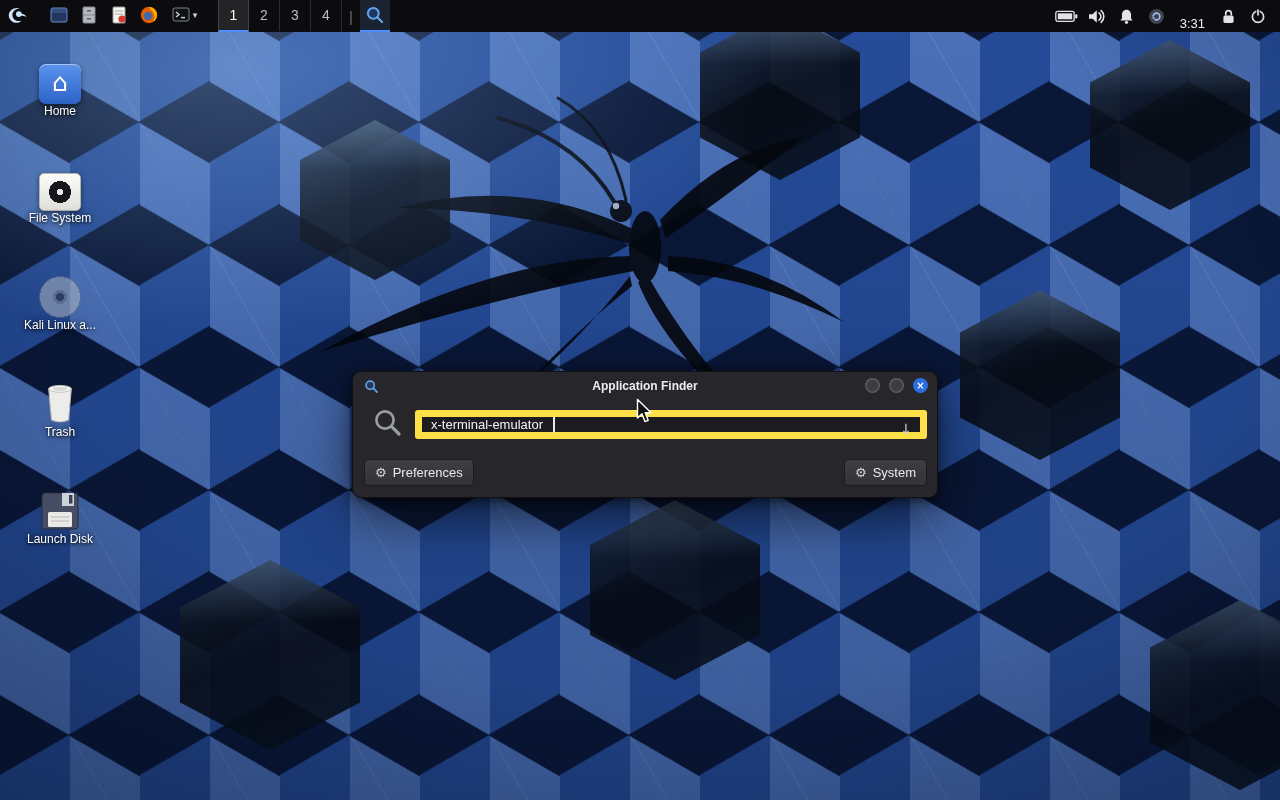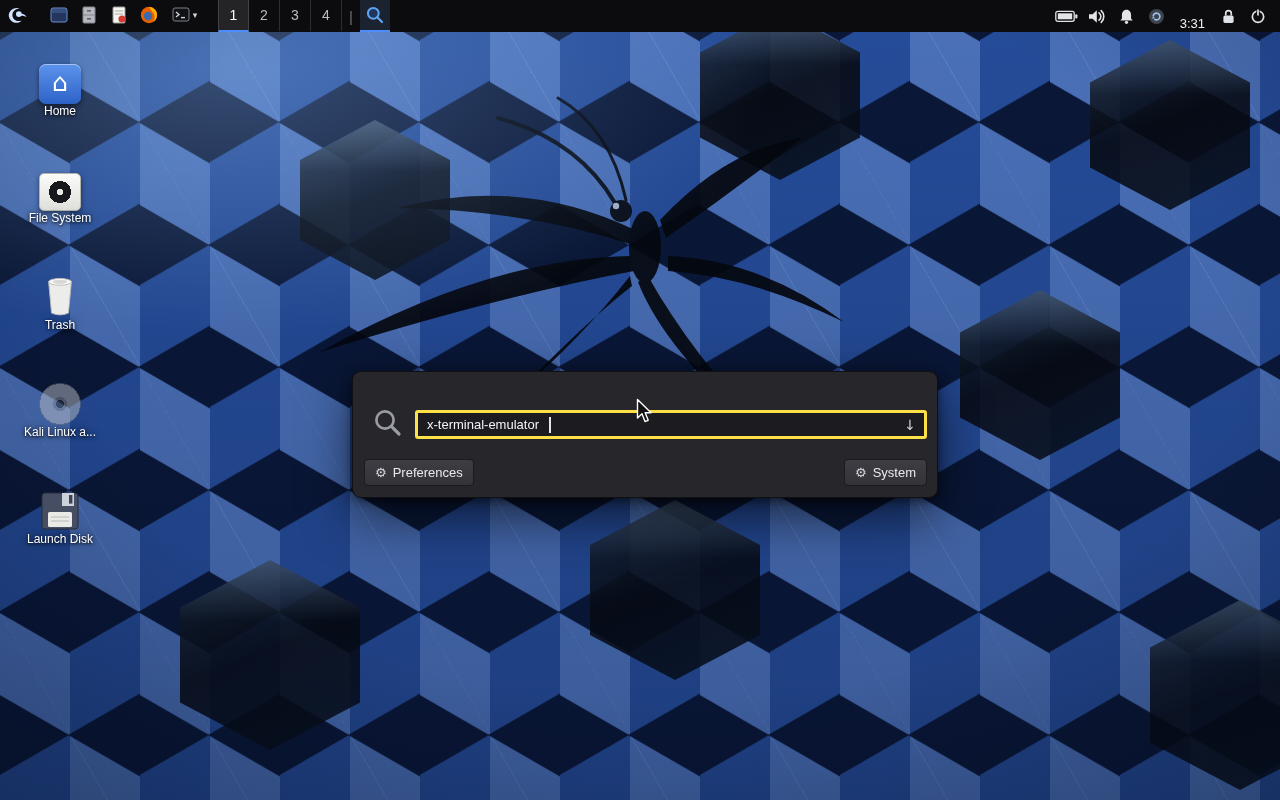--- a/index.html
+++ b/index.html
@@ -89,21 +89,21 @@
            font-size:12px; font-weight:bold; color:#edeef0; }
   .winbtns { position:absolute; right:9px; top:6px; display:flex; gap:9px; }
   .wb { width:15px; height:15px; border-radius:50%; border:none; display:flex;
         align-items:center; justify-content:center; padding:0; }
   .wb.plain { background:#3d3d43; box-shadow:inset 0 0 0 1.5px #5b5b62; }
   .wb.close { background:#2a6ee0; color:#fff; font-size:10px; font-weight:bold;
               font-family:"DejaVu Sans", sans-serif; line-height:1; }
   .dcontent { position:absolute; left:0; right:0; top:35px; display:flex;
               align-items:center; padding:0 10px 0 19px; }
   .big-search { margin-right:12px; flex:0 0 auto; }
-  .entry { flex:1; height:29px; background:#1c1c20; border:3px solid #fde047; border-radius:3px;
+  .entry { flex:1; height:29px; background:#1c1c20; border:7px solid #fde047; border-radius:3px;
            display:flex; align-items:center; position:relative; color:#f2f3f5;
            font-size:13px; padding:0 26px 0 9px; }
   .caret { width:2px; height:16px; background:#e3e6ea; margin-left:10px; }
   .entry-arrow { position:absolute; right:8px; top:5px; color:#cfd2d6; font-size:14px;
                  font-family:"DejaVu Sans", sans-serif; line-height:1; }
   .dfooter { position:absolute; left:11px; right:10px; bottom:11px; display:flex;
              justify-content:space-between; }
   .gbtn { display:inline-flex; align-items:center; gap:6px; height:27px; padding:0 10px;
           background:linear-gradient(#3d3d43,#333338); border:1px solid #1b1b1f;
           border-radius:4px; color:#e9eaec; font-size:13px;
@@ -266,50 +266,64 @@
     <div class="dicon">
       <div class="iconbox">
         <div class="fs-ic">
             <div class="platter"></div>
           </div>
       </div>
       <div class="dlabel">File System</div>
     </div>
     <div class="dicon">
       <div class="iconbox">
+        <div class="cd-ic"></div>
+      </div>
+      <div class="dlabel">Kali Linux a...</div>
+    </div>
+    <div class="dicon">
+      <div class="iconbox">
         <svg width="34" height="44" viewBox="0 0 36 44">
           <path d="M6,7 L9,40 Q18,44 27,40 L30,7 Q18,11.5 6,7 Z" fill="#ececea" stroke="#bdbdb8"></path>
           <ellipse cx="18" cy="7" rx="12" ry="3.6" fill="#fafaf8" stroke="#bdbdb8"></ellipse>
           <ellipse cx="18" cy="7" rx="8" ry="2.2" fill="#d8d8d4"></ellipse>
         </svg>
       </div>
       <div class="dlabel">Trash</div>
-    </div>
-    <div class="dicon">
-      <div class="iconbox">
-        <div class="cd-ic"></div>
-      </div>
-      <div class="dlabel">Kali Linux a...</div>
     </div>
     <div class="dicon">
       <div class="iconbox">
         <svg width="40" height="42" viewBox="0 0 40 40">
           <rect x="2" y="2" width="36" height="36" rx="3" fill="#454e63" stroke="#272d3c"></rect>
           <rect x="22" y="2" width="12" height="13" fill="#cdd2da"></rect>
           <rect x="29" y="4" width="3.4" height="8.6" fill="#3a4152"></rect>
           <rect x="8" y="21" width="24" height="15" rx="1.5" fill="#e9e9e6"></rect>
           <line x1="11" y1="26" x2="29" y2="26" stroke="#b9b9b4"></line>
           <line x1="11" y1="30" x2="29" y2="30" stroke="#b9b9b4"></line>
         </svg>
       </div>
       <div class="dlabel">Launch Disk</div>
     </div>
   </div>
 
   <div class="dialog">
+    <div class="titlebar">
+      <span class="title-icon">
+        <svg width="15" height="15" viewBox="0 0 15 15">
+          <circle cx="6.2" cy="6.2" r="4.1" fill="rgba(40,80,150,0.4)" stroke="#5ea0e6" stroke-width="1.7"></circle>
+          <line x1="9.2" y1="9.2" x2="13" y2="13" stroke="#5ea0e6" stroke-width="1.8" stroke-linecap="round"></line>
+        </svg>
+      </span>
+      <span class="title">Application Finder</span>
+      <span class="winbtns">
+        <button class="wb plain"></button>
+        <button class="wb plain"></button>
+        <button class="wb close">×</button>
+      </span>
+    </div>
     <div class="dcontent">
       <span class="big-search">
         <svg width="31" height="31" viewBox="0 0 31 31">
           <circle cx="13" cy="13" r="8.6" fill="none" stroke="#989da3" stroke-width="2.7"></circle>
           <line x1="19.4" y1="19.4" x2="27" y2="27" stroke="#989da3" stroke-width="3.2" stroke-linecap="round"></line>
         </svg>
       </span>
       <div class="entry">
         <span class="entry-text">x-terminal-emulator</span>
         <span class="caret"></span>

